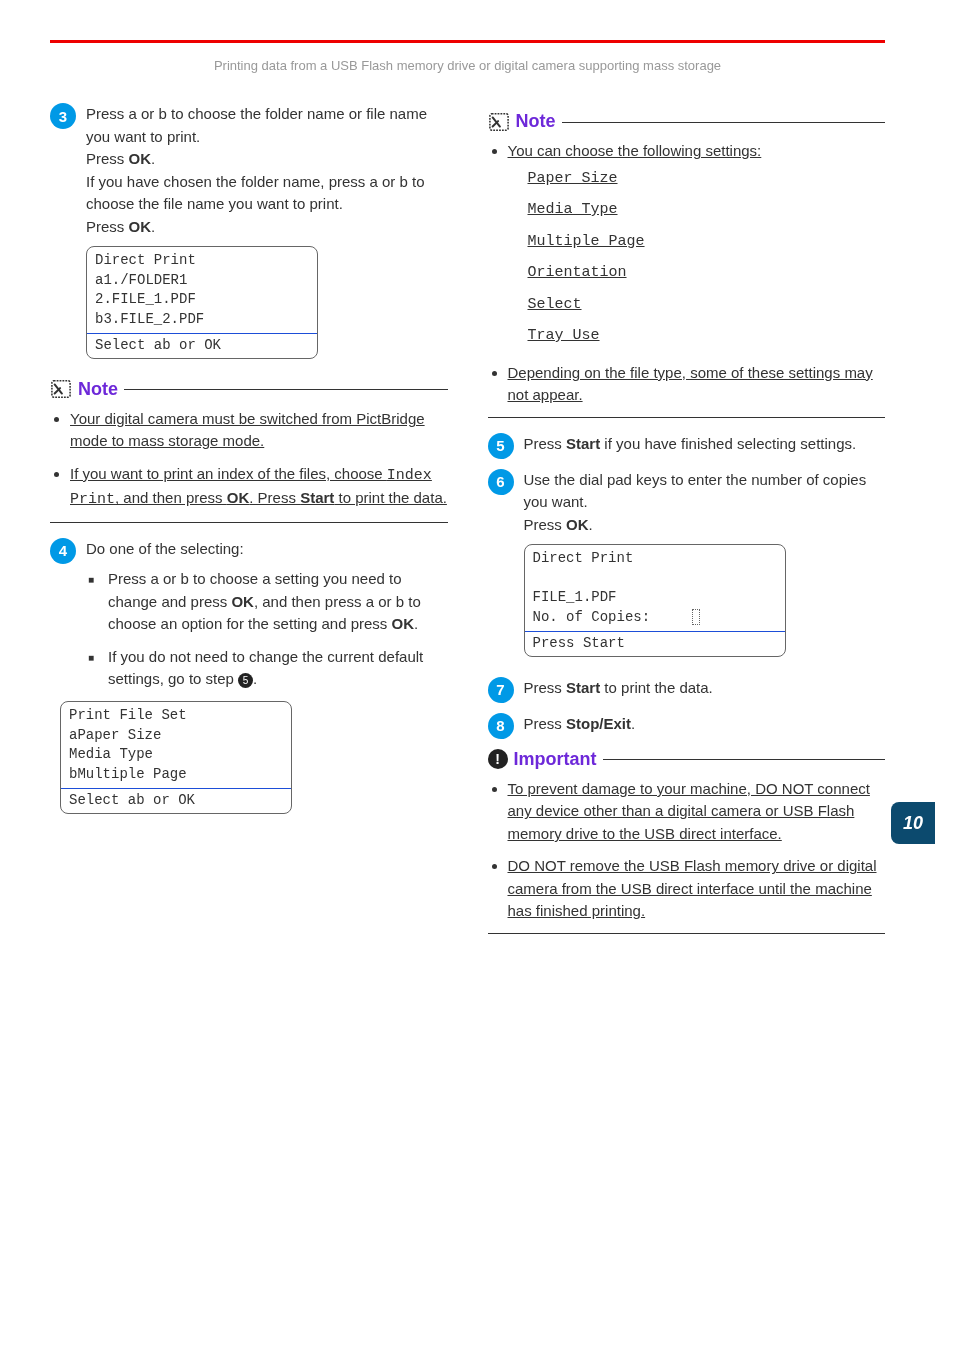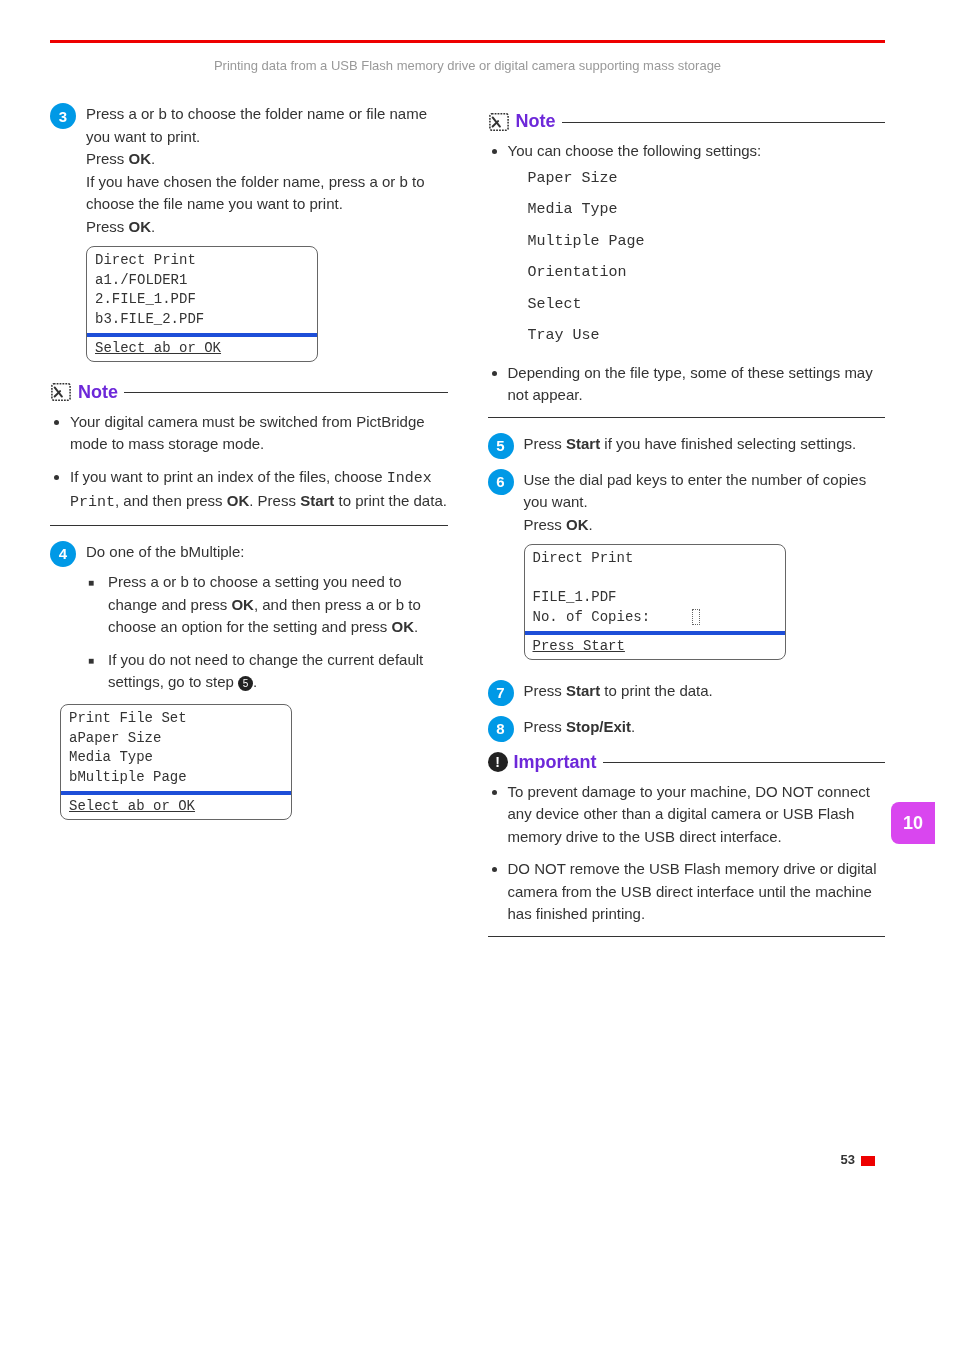--- a/index.html
+++ b/index.html
@@ -61,23 +61,22 @@
   border-radius: 8px;
   margin: 8px 12px 10px 0;
   font-size: 14px;
   width: 230px;
   line-height: 1.4;
 }
 .lcd-body {
   padding: 4px 8px;
 }
 .lcd-footer {
-  border-top: 4px solid #1d4ed8;
+  border-top: 1px solid #1d4ed8;
   padding: 2px 8px;
-  text-decoration: underline;
 }
 .note-block {
   margin: 10px 0 15px 0;
 }
 .note-head {
   display: flex;
   align-items: center;
   gap: 6px;
 }
 .note-title {
@@ -109,20 +108,21 @@
   flex-shrink: 0;
 }
 ul.bullets {
   list-style: disc;
   padding-left: 20px;
   margin: 8px 0;
 }
 ul.bullets > li {
   margin-bottom: 10px;
   line-height: 1.5;
+  text-decoration: underline;
 }
 ul.squares {
   list-style: none;
   padding-left: 22px;
   margin: 8px 0;
 }
 ul.squares > li {
   margin-bottom: 10px;
   line-height: 1.5;
   position: relative;
@@ -141,28 +141,29 @@
 .divider {
   border-top: 1.5px solid #333;
   margin: 8px 0 14px 0;
 }
 .side-tab {
   position: absolute;
   right: 0;
   top: 762px;
   width: 44px;
   height: 42px;
-  background: #d946ef;
+  background: #0c4a6e;
   color: #fff;
   border-radius: 8px 0 0 8px;
   display: flex;
   align-items: center;
   justify-content: center;
   font-size: 18px;
   font-weight: bold;
+  font-style: italic;
 }
 .page-num {
   text-align: right;
   padding: 0 60px 30px 0;
   color: #333;
   font-weight: bold;
   font-size: 13px;
   margin-top: 200px;
 }
 .page-num-bar {
@@ -247,21 +248,21 @@
         <li>
           <span>If you want to print an index of the files, choose </span><span class="mono">Index Print</span><span>, and then press </span><span class="bold">OK</span><span>. Press </span><span class="bold">Start</span><span> to print the data.</span>
         </li>
       </ul>
       <div class="divider"></div>
     </div>
 
     <div class="step">
       <div class="step-num">4</div>
       <div class="step-body">
-        <span>Do one of the bMultiple:</span>
+        <span>Do one of the selecting:</span>
         <ul class="squares">
           <li>
             <span>Press </span><span>a</span><span> or </span><span>b</span><span> to choose a setting you need to change and press </span><span class="bold">OK</span><span>, and then press </span><span>a</span><span> or </span><span>b</span><span> to choose an option for the setting and press </span><span class="bold">OK</span><span>.</span>
           </li>
           <li>
             <span>If you do not need to change the current default settings, go to step </span><span class="tiny-circle">5</span><span>.</span>
           </li>
         </ul>
 
         <div class="lcd" style="margin-left:-26px;">
@@ -356,17 +357,14 @@
         <li>DO NOT remove the USB Flash memory drive or digital camera from the USB direct interface until the machine has finished printing.</li>
       </ul>
       <div class="divider"></div>
     </div>
 
   </div>
 </div>
 
 <div class="side-tab">10</div>
 
-<div class="page-num">
-  <span>53</span><span class="page-num-bar"></span>
+
 </div>
 
-</div>
-
 </body></html>

